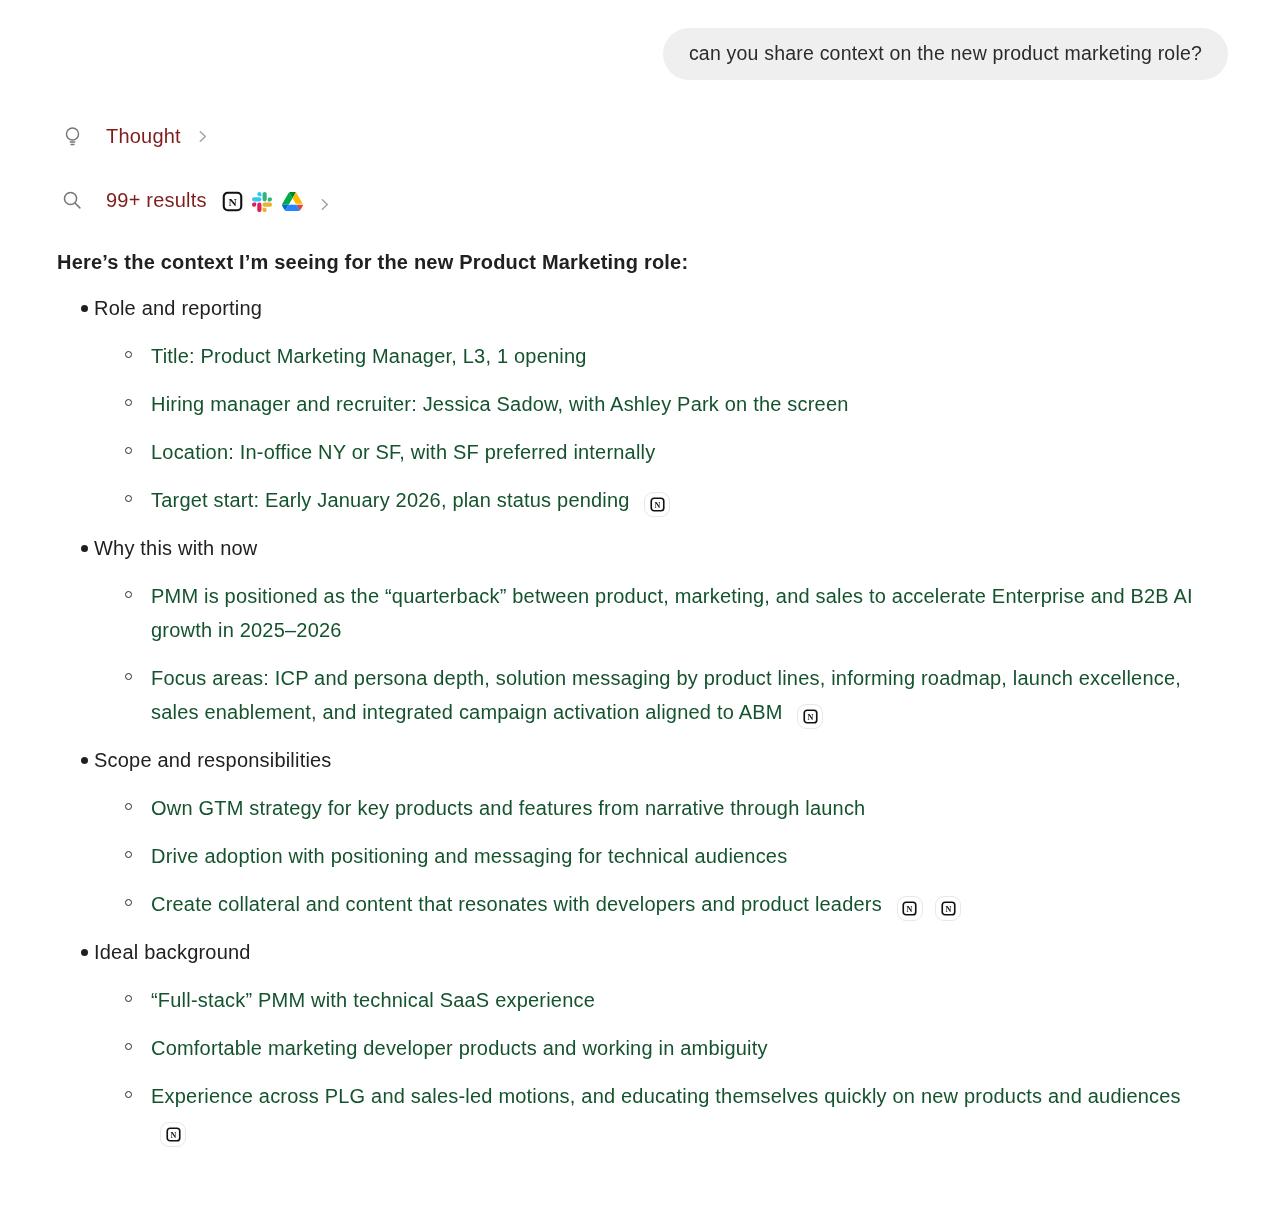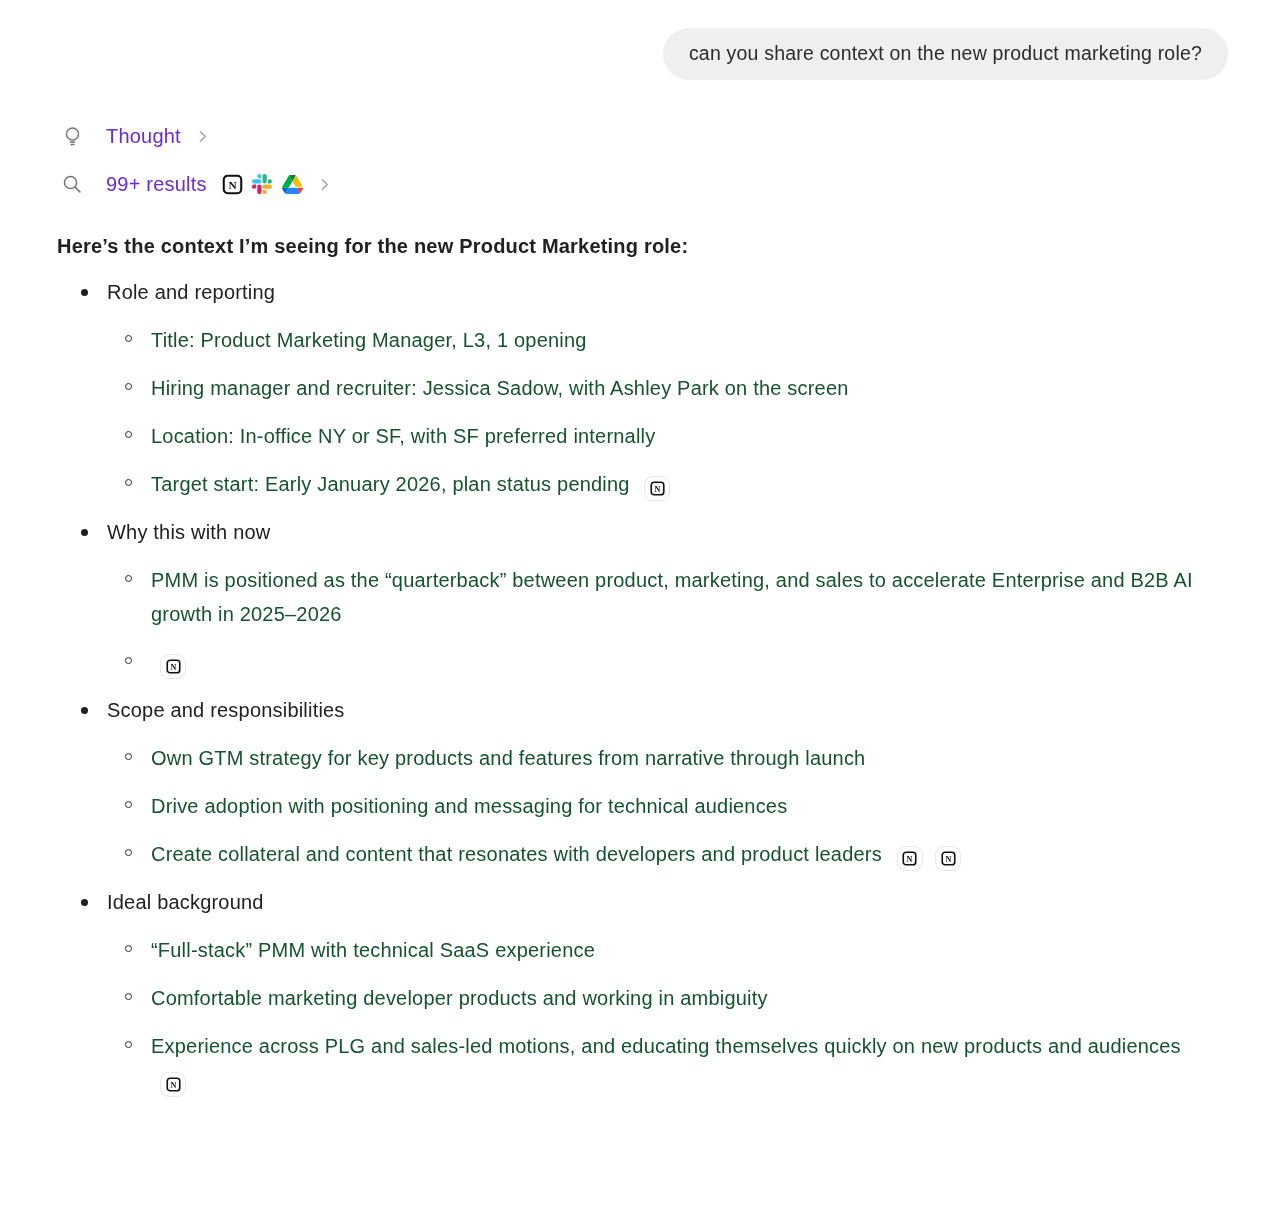--- a/index.html
+++ b/index.html
@@ -25,45 +25,45 @@
     max-width: 900px;
   }
 
   
   .meta-row {
     display: flex; align-items: center;
     margin-left: 60px;
     cursor: pointer;
   }
   .meta-row.thought { margin-top: 44px; }
-  .meta-row.results { margin-top: 24px; }
+  .meta-row.results { margin-top: 40px; align-items: flex-end; }
   .meta-icon { width: 24px; height: 24px; display: flex; align-items: center; justify-content: center; flex: none; }
   .meta-label {
     margin-left: 22px;
     font-size: 20px;
     letter-spacing: 0.2px;
-    color: #6d28d9;
+    color: #7f1d1d;
     white-space: nowrap;
   }
   .source-icons { display: flex; align-items: center; gap: 9px; margin-left: 15px; }
   .source-icons .src { width: 21px; height: 21px; display: flex; align-items: center; justify-content: center; }
   .chev { width: 16px; height: 16px; margin-left: 14px; display: flex; align-items: center; }
 
   
   .response { margin: 33px 40px 0 57px; }
   .intro {
     font-size: 20px; line-height: 34px; letter-spacing: 0.2px;
     color: #212121; margin-bottom: 12px; font-weight: bold;
   }
   .sec-title-row { display: flex; align-items: flex-start; margin-bottom: 14px; }
   .dot {
     width: 7px; height: 7px; border-radius: 50%;
     background: #1f1f1f; margin: 14px 0 0 24px; flex: none;
   }
-  .sec-title { margin-left: 19px; font-size: 20px; line-height: 34px; letter-spacing: 0.2px; }
+  .sec-title { margin-left: 6px; font-size: 20px; line-height: 34px; letter-spacing: 0.2px; }
   .sub-item { display: flex; align-items: flex-start; margin-bottom: 14px; }
   .circ {
     width: 7px; height: 7px; border-radius: 50%;
     border: 1.9px solid #2a2a2a; background: #fff;
     margin: 12px 0 0 68px; flex: none;
   }
   .sub-text-wrap {
     margin-left: 19px; max-width: 1052px;
     font-size: 20px; line-height: 34px; letter-spacing: 0.2px;
     color: #14532d;
@@ -193,21 +193,21 @@
       <span class="sec-title">Why this with now</span>
     </div>
     <div class="sub-list">
   <div class="sub-item">
     <span class="circ"></span>
     <div class="sub-text-wrap"><span>PMM is positioned as the “quarterback” between product, marketing, and sales to accelerate Enterprise and B2B AI growth in 2025–2026</span><span></span></div>
   </div>
 
   <div class="sub-item">
     <span class="circ"></span>
-    <div class="sub-text-wrap"><span>
+    <div class="sub-text-wrap"><span>Focus areas: ICP and persona depth, solution messaging by product lines, informing roadmap, launch excellence, sales enablement, and integrated campaign activation aligned to ABM</span><span>
   <span class="chip">
                     <svg viewBox="0 0 24 24">
     <rect x="2" y="2" width="20" height="20" rx="4.5" fill="#ffffff" stroke="#111111" stroke-width="2.6"></rect>
     <text x="12" y="17" text-anchor="middle" font-size="13" font-weight="700" font-family="'Liberation Serif', serif" fill="#111111">N</text>
   </svg>
                   </span>
 </span></div>
   </div>
 </div>
   </div>

